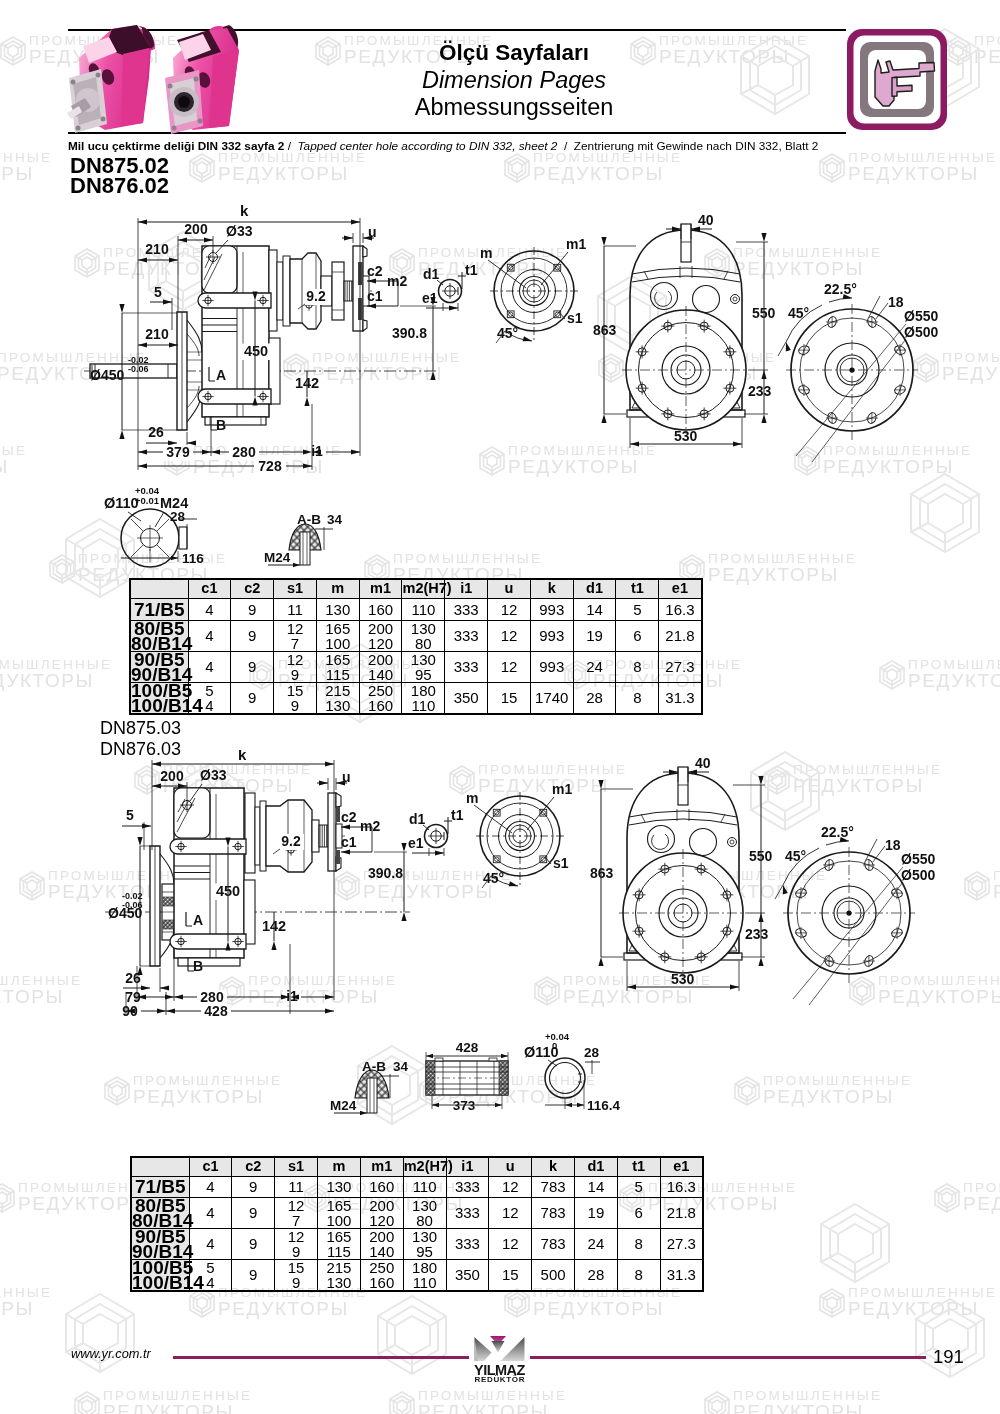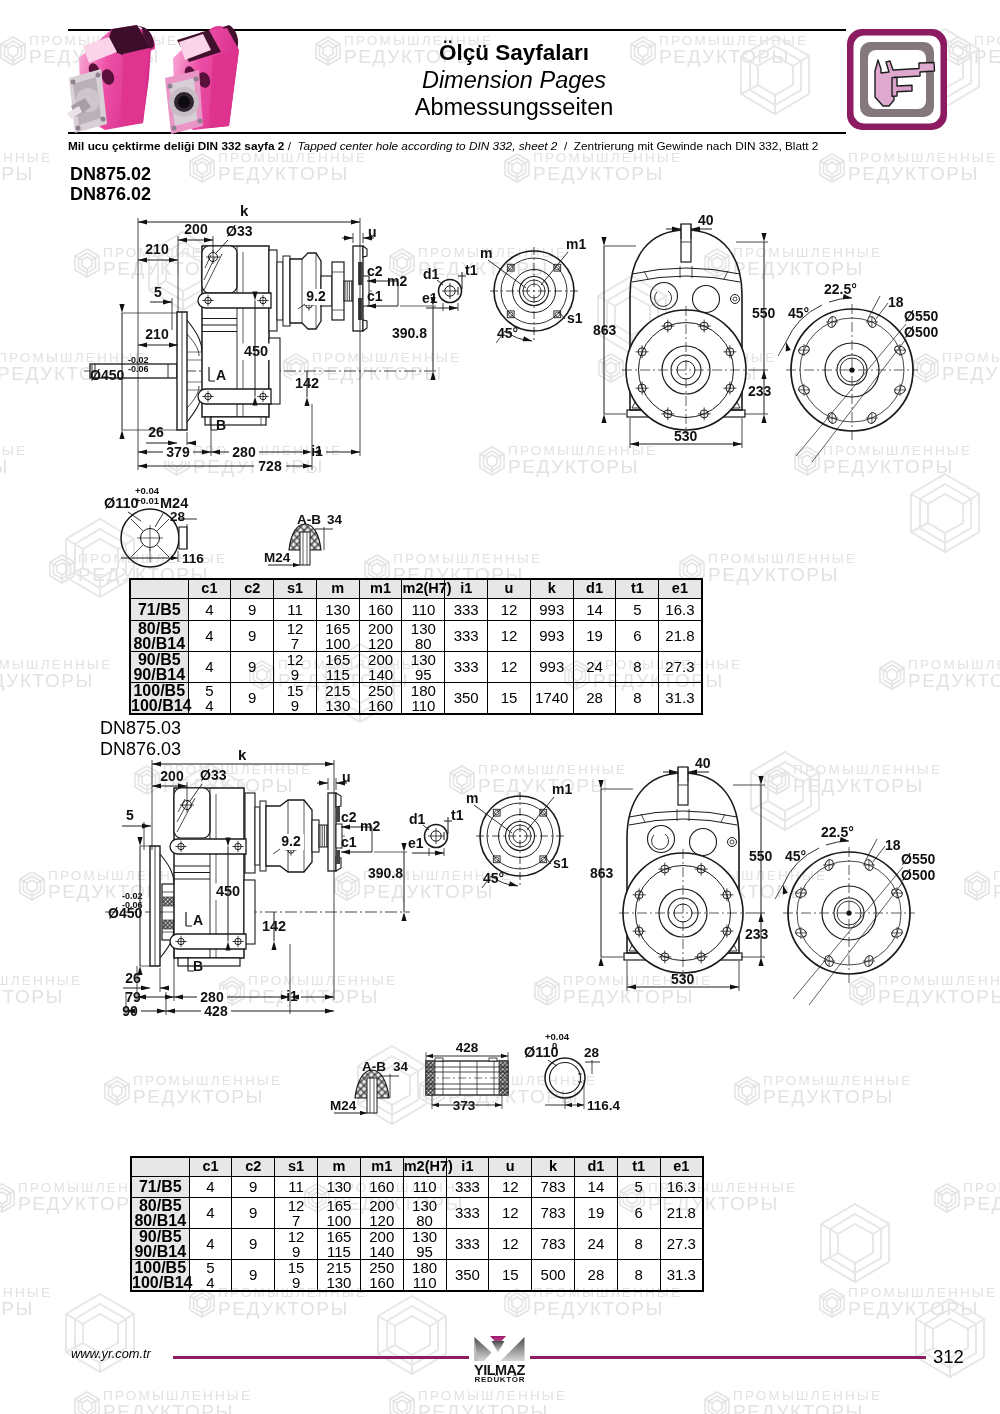--- a/index.html
+++ b/index.html
@@ -4,21 +4,21 @@
 <title>Dimension Pages</title>
 <style>
   html,body{margin:0;padding:0;}
   body{width:1000px;height:1414px;position:relative;background:#ffffff;
        font-family:"Liberation Sans",sans-serif;color:#000;overflow:hidden;}
   .abs{position:absolute;}
   svg text{font-family:"Liberation Sans",sans-serif;}
   table{border-collapse:collapse;table-layout:fixed;}
   td{border:1px solid #000;text-align:center;padding:0;font-size:15px;line-height:15px;}
   .hd td{background:#e7e7e7;font-weight:bold;font-size:14.5px;}
-  td.lab{background:#e7e7e7;font-weight:bold;font-size:16px;}
+  td.lab{background:#e7e7e7;font-weight:bold;font-size:19px;}
 </style>
 </head>
 <body>
 
 <svg class="abs" style="left:0;top:0" width="1000" height="1414" viewBox="0 0 1000 1414">
   <defs>
     <g id="hexs" stroke="#e4e4e4" fill="none" stroke-width="1.6">
       <path d="M14 2 L26 9 L26 23 L14 30 L2 23 L2 9 Z"></path>
       <path d="M14 6 L22.5 11 L22.5 21 L14 26 L5.5 21 L5.5 11 Z"></path>
       <path d="M14 10 L19 13 L19 19 L14 22 L9 19 L9 13 Z"></path>
@@ -171,21 +171,21 @@
   <g transform="translate(27,26)" stroke="#1d1d1d" stroke-width="1.4" stroke-linejoin="round" fill="#dfa8cf">
     <path d="M3 18 L6 7 L9 16 L9 20 L17 19 L14 9 L18 8 L21 17 L47 15.5 L47 10 L62 9.5 L62.5 18 L48 19 L48 23 L22 24.5 L22 47 L17 53 L11 53 L3 44 Z"></path>
     <path d="M20 24.6 L25 24.3 L25 33 L40 32.3 L40 38 L25 38.7 L25 43 L20 43.3 Z" fill="#d9a0c9"></path>
   </g>
 </svg>
 
 <div class="abs" style="left:68px;top:139px;width:920px;font-size:11.8px;white-space:nowrap;">
   <b>Mil ucu çektirme deliği DIN 332 sayfa 2</b>&nbsp;/&nbsp;&nbsp;<i>Tapped center hole according to DIN 332, sheet 2</i>&nbsp;&nbsp;/&nbsp;&nbsp;Zentrierung mit Gewinde nach DIN 332, Blatt 2
 </div>
 
-<div class="abs" style="left:70px;top:164px;font-size:18px;font-weight:bold;line-height:20px;">DN875.02<br>DN876.02</div>
+<div class="abs" style="left:70px;top:156px;font-size:22px;font-weight:bold;line-height:20px;">DN875.02<br>DN876.02</div>
 
 <svg id="d1" class="abs" style="left:0;top:205px" width="1000" height="370" viewBox="0 205 1000 370" fill="none" stroke="#1a1a1a" stroke-width="1">
 <defs>
       <pattern id="hat2" width="3" height="3" patternTransform="rotate(45)" patternUnits="userSpaceOnUse">
         <rect width="3" height="3" fill="#fff"></rect>
         <line x1="0" y1="0" x2="0" y2="3" stroke="#333" stroke-width="1.1"></line>
       </pattern>
       <pattern id="hat" width="5" height="5" patternTransform="rotate(45)" patternUnits="userSpaceOnUse">
         <rect width="5" height="5" fill="#e8e8e8"></rect>
         <line x1="0" y1="0" x2="0" y2="5" stroke="#555" stroke-width="1"></line>
@@ -1177,21 +1177,21 @@
       </tr>
 </tbody>
   </table>
 
 <div class="abs" style="left:71px;top:1346px;font-size:12.8px;font-style:italic;text-align:center;">www.yr.com.tr</div>
 
 <div class="abs" style="left:173px;top:1356px;width:296px;height:2.5px;background:#8c1d5e"></div>
 
 <div class="abs" style="left:530px;top:1356px;width:396px;height:2.5px;background:#8c1d5e"></div>
 
-<div class="abs" style="left:933px;top:1346px;font-size:18.5px;">312</div>
+<div class="abs" style="left:933px;top:1346px;font-size:18.5px;">191</div>
 
 <svg class="abs" style="left:470px;top:1330px" width="62" height="54" viewBox="0 0 62 54">
   <defs>
     <linearGradient id="lg" x1="0" y1="0" x2="0" y2="1">
       <stop offset="0" stop-color="#4a4a4a"></stop>
         <stop offset="1" stop-color="#d6d6d6"></stop>
     </linearGradient>
     <linearGradient id="lgp" x1="0" y1="0" x2="0" y2="1">
       <stop offset="0" stop-color="#a3156e"></stop>
         <stop offset="0.6" stop-color="#b0478c"></stop>

